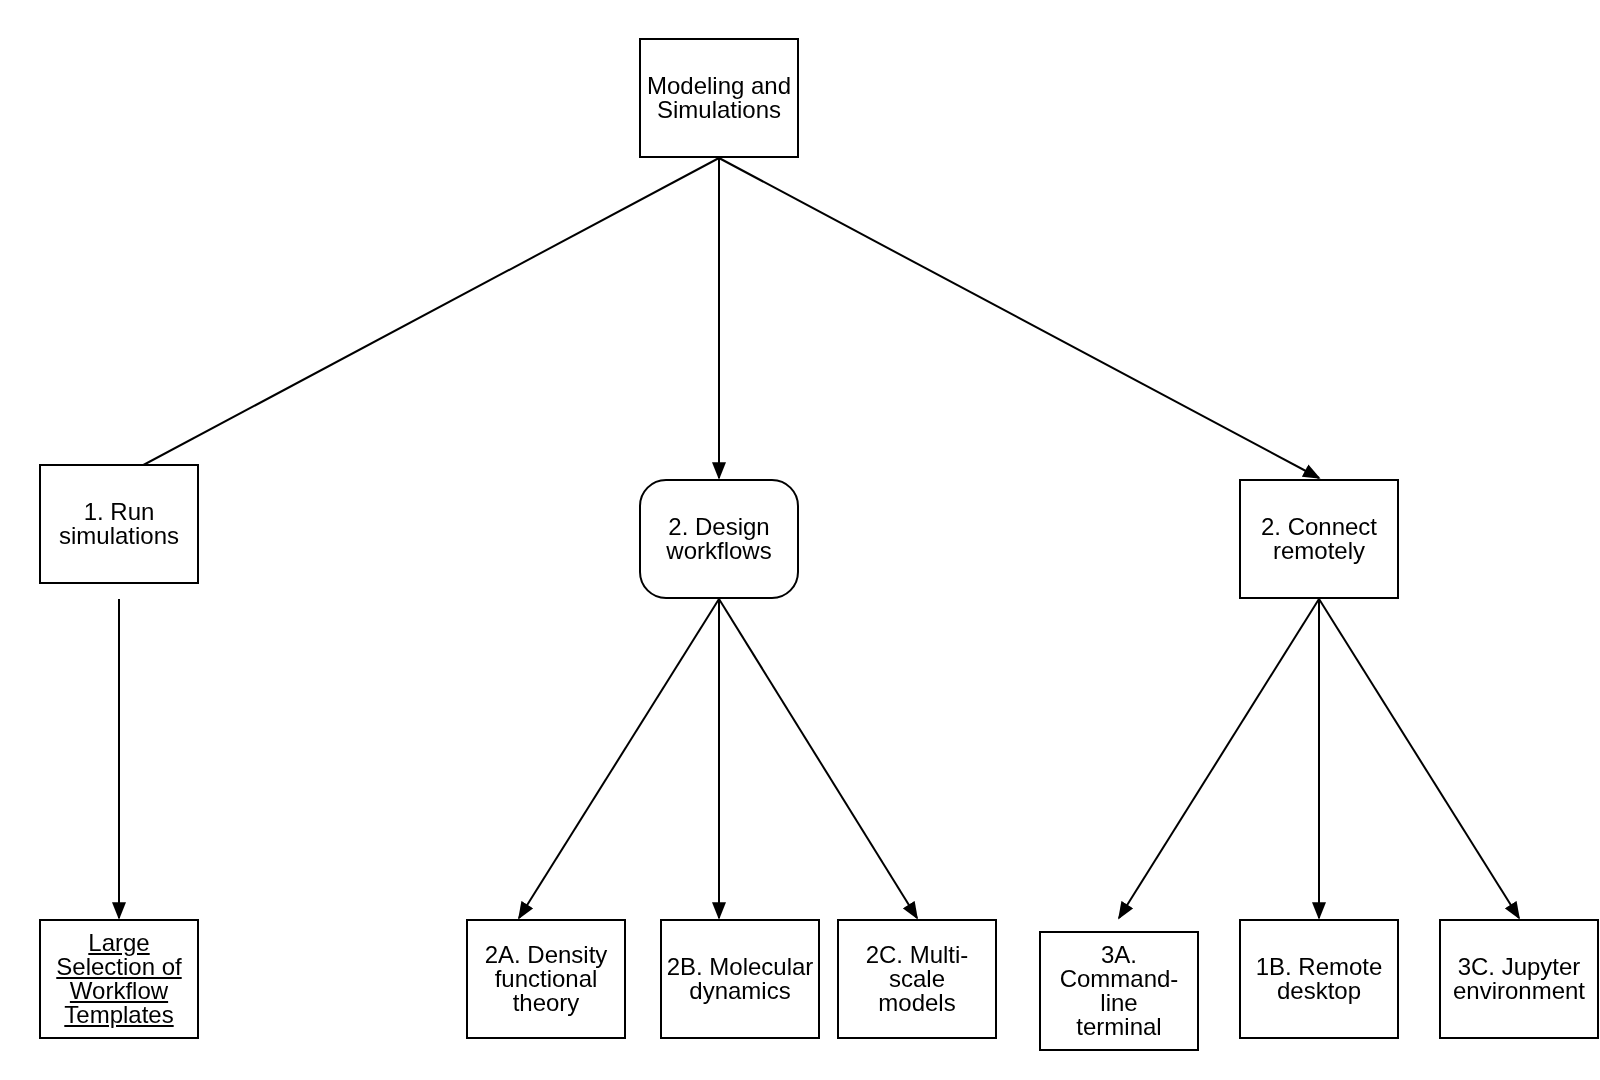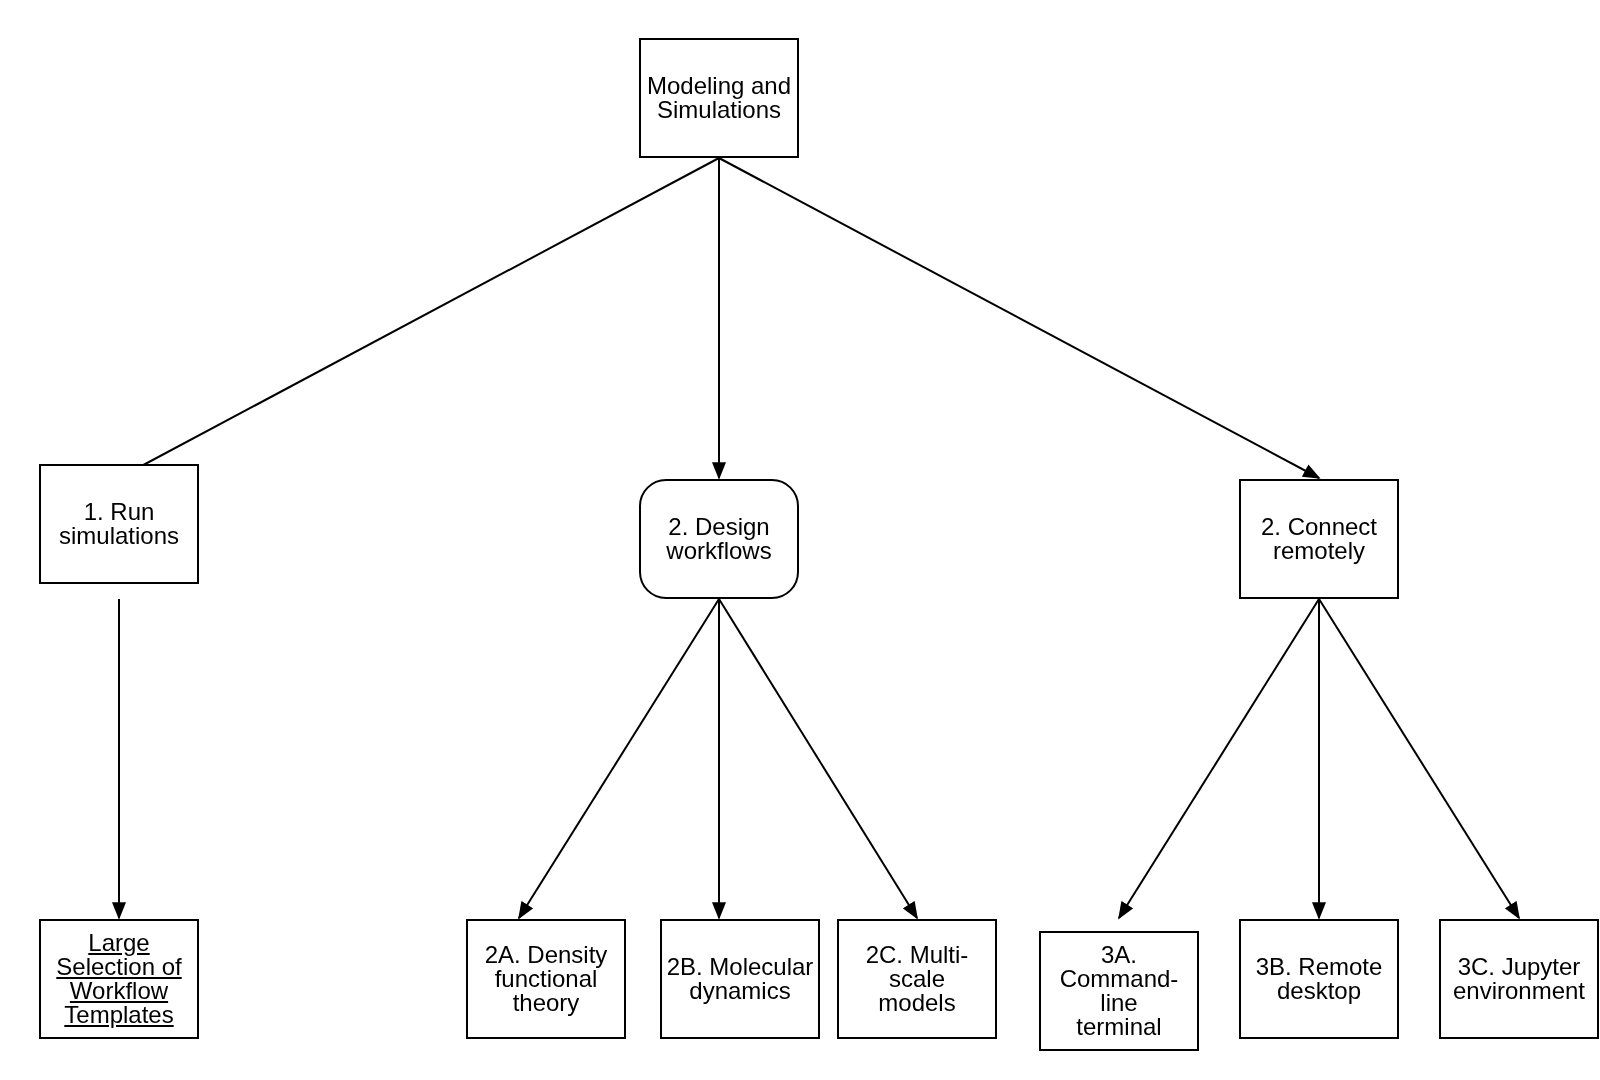--- a/index.html
+++ b/index.html
@@ -125,21 +125,21 @@
 models</span>
   </div>
 
   <div class="node" id="node-command-line-terminal">
     <span class="label">3A.
 Command-line
 terminal</span>
   </div>
 
   <div class="node" id="node-remote-desktop">
-    <span class="label">3B. Remote
+    <span class="label">1B. Remote
 desktop</span>
   </div>
 
   <div class="node" id="node-jupyter-environment">
     <span class="label">3C. Jupyter
 environment</span>
   </div>
 
 </div>
 

